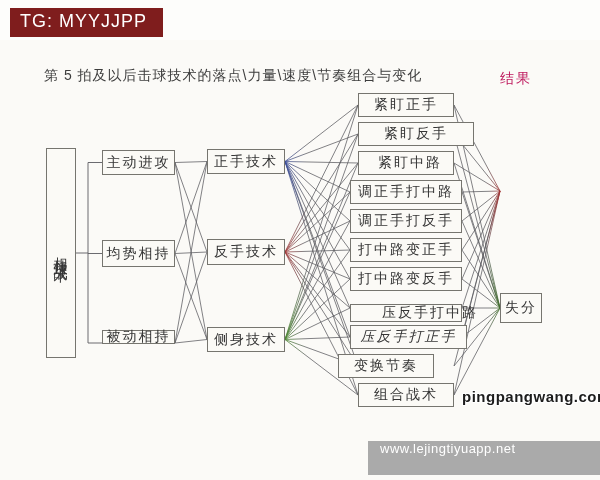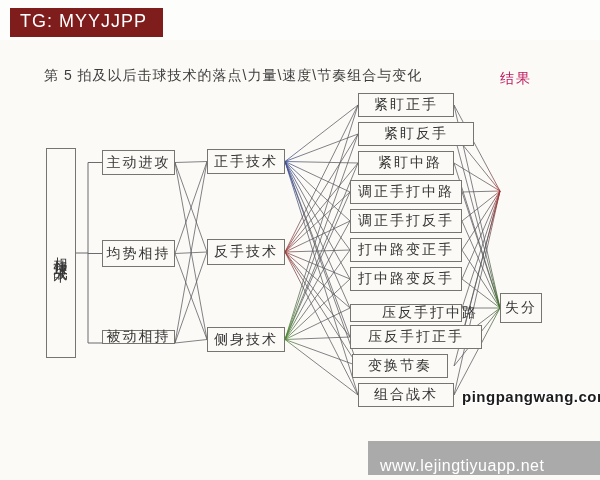--- a/index.html
+++ b/index.html
@@ -29,22 +29,22 @@
   .node.vert{
     writing-mode:vertical-rl;text-orientation:upright;letter-spacing:3px;
   }
   .watermark{
     position:absolute;left:462px;top:348px;font-size:15px;font-weight:bold;color:#1d1d1d;
     text-shadow:-1px -1px 0 #fff,1px -1px 0 #fff,-1px 1px 0 #fff,1px 1px 0 #fff,0 0 4px #fff;
     letter-spacing:0.5px;
   }
   .footer-bar{
     position:absolute;left:368px;top:401px;width:232px;height:34px;background:#aaaaaa;
-    color:#ffffff;display:flex;align-items:flex-end;padding-left:12px;box-sizing:border-box;
-    font-size:16px;letter-spacing:0.5px;
+    color:#ffffff;display:flex;align-items:flex-start;padding-left:12px;box-sizing:border-box;
+    font-size:13px;letter-spacing:0.5px;
   }
 </style>
 </head>
 <body>
 
 <div class="stage">
   <div class="badge">TG: MYYJJPP</div>
   <div class="paper">
     <div class="title">第 5 拍及以后击球技术的落点\力量\速度\节奏组合与变化</div>
     <div class="result-label">结果</div>
@@ -405,22 +405,22 @@
         <div class="node" style="left: 207px; top: 239px; width: 78px; height: 26px;">反手技术</div>
         <div class="node" style="left: 207px; top: 327px; width: 78px; height: 25px;">侧身技术</div>
         <div class="node" style="left: 358px; top: 93px; width: 96px; height: 24px;">紧盯正手</div>
         <div class="node" style="left: 358px; top: 122px; width: 116px; height: 24px;">紧盯反手</div>
         <div class="node" style="left: 358px; top: 151px; width: 96px; height: 24px; padding-left: 8px;">紧盯中路</div>
         <div class="node" style="left: 350px; top: 180px; width: 112px; height: 24px;">调正手打中路</div>
         <div class="node" style="left: 350px; top: 209px; width: 112px; height: 24px;">调正手打反手</div>
         <div class="node" style="left: 350px; top: 238px; width: 112px; height: 24px;">打中路变正手</div>
         <div class="node" style="left: 350px; top: 267px; width: 112px; height: 24px;">打中路变反手</div>
         <div class="node" style="left: 350px; top: 304px; width: 112px; height: 18px; padding-left: 48px;">压反手打中路</div>
-        <div class="node" style="left: 350px; top: 325px; width: 132px; height: 24px;">压反手打正手</div>
-        <div class="node" style="left: 352px; top: 354px; width: 96px; height: 24px;">变换节奏</div>
+        <div class="node" style="left: 350px; top: 325px; width: 117px; height: 24px; font-style: italic;">压反手打正手</div>
+        <div class="node" style="left: 338px; top: 354px; width: 96px; height: 24px;">变换节奏</div>
         <div class="node" style="left: 358px; top: 383px; width: 96px; height: 24px;">组合战术</div>
         <div class="node" style="left: 500px; top: 293px; width: 42px; height: 30px;">失分</div>
       </div>
     <div class="watermark">pingpangwang.com</div>
     <div class="footer-bar">
       <span>www.lejingtiyuapp.net</span>
     </div>
   </div>
 </div>
 

